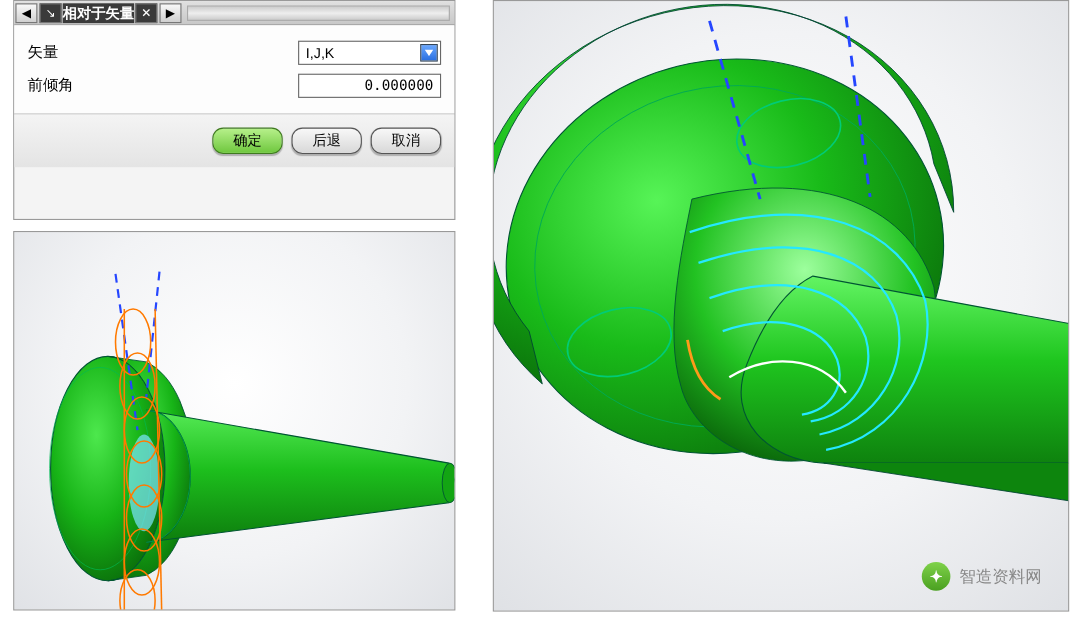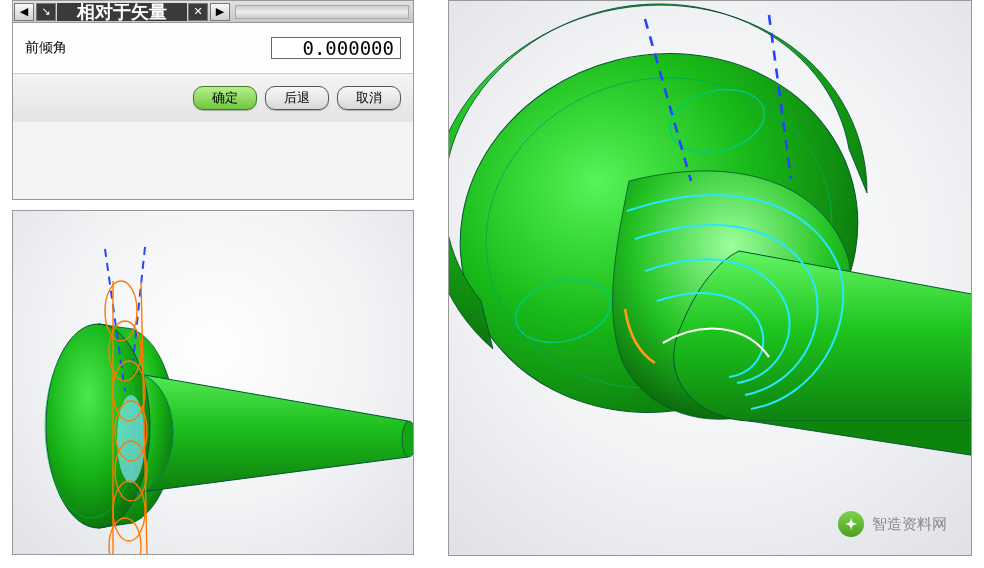--- a/index.html
+++ b/index.html
@@ -32,23 +32,23 @@
       margin: 1px;
       background: linear-gradient(#f8f8f8,#d0d0d0);
       border: 1px solid #777;
       display: flex; align-items: center; justify-content: center;
       font-size: 11px;
     }
     .hdr-title {
       background: #3a3a3a;
       color: #fff;
       height: 18px;
-      padding: 0 20px;
+      padding: 0 0;
       display: flex; align-items: center;
-      font-size: 18px;
+      font-size: 13px;
       font-weight: bold;
     }
     .hdr-spacer {
       flex: 1;
       height: 14px;
       margin: 0 4px;
       background: linear-gradient(#ccc,#eee,#ccc);
       border: 1px solid #aaa;
     }
     .panel-body {
@@ -76,21 +76,21 @@
       border: 1px solid #345;
       display:flex;align-items:center;justify-content:center;
     }
     .num-input {
       width: 130px; height: 22px;
       border: 1px solid #666;
       background: #fff;
       text-align: right;
       padding: 0 6px;
       font-family: monospace;
-      font-size: 19px;
+      font-size: 13px;
     }
     .btn-row {
       display: flex;
       justify-content: flex-end;
       gap: 8px;
       padding: 12px 12px;
       border-top: 1px solid #ccc;
       background: linear-gradient(#f4f4f4,#e4e4e4);
     }
     .btn {
@@ -151,20 +151,31 @@
 <div class="panel">
   <div class="panel-header">
     <div class="hdr-btn">◀</div>
     <div class="hdr-btn" style="background:#3a3a3a;color:#fff;">↘</div>
     <div class="hdr-title">相对于矢量</div>
     <div class="hdr-btn" style="background:#3a3a3a;color:#fff;">✕</div>
     <div class="hdr-btn">▶</div>
     <div class="hdr-spacer"></div>
   </div>
   <div class="panel-body">
+    <div class="row">
+      <div class="row-label">矢量</div>
+      <div class="dropdown">
+        <span class="dd-text">I,J,K</span>
+        <span class="dd-arrow">
+          <svg width="8" height="6" viewBox="0 0 8 6">
+              <path d="M0 0 L8 0 L4 6 Z" fill="#fff"></path>
+            </svg>
+        </span>
+      </div>
+    </div>
     <div class="row">
       <div class="row-label">前倾角</div>
       <input class="num-input" value="0.000000" style="">
     </div>
   </div>
   <div class="btn-row">
     <div class="btn primary">确定</div>
     <div class="btn">后退</div>
     <div class="btn">取消</div>
   </div>

